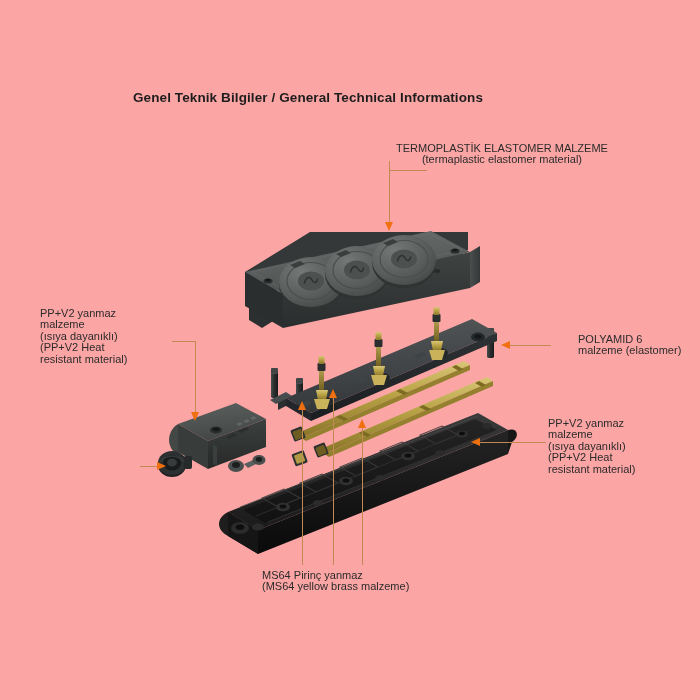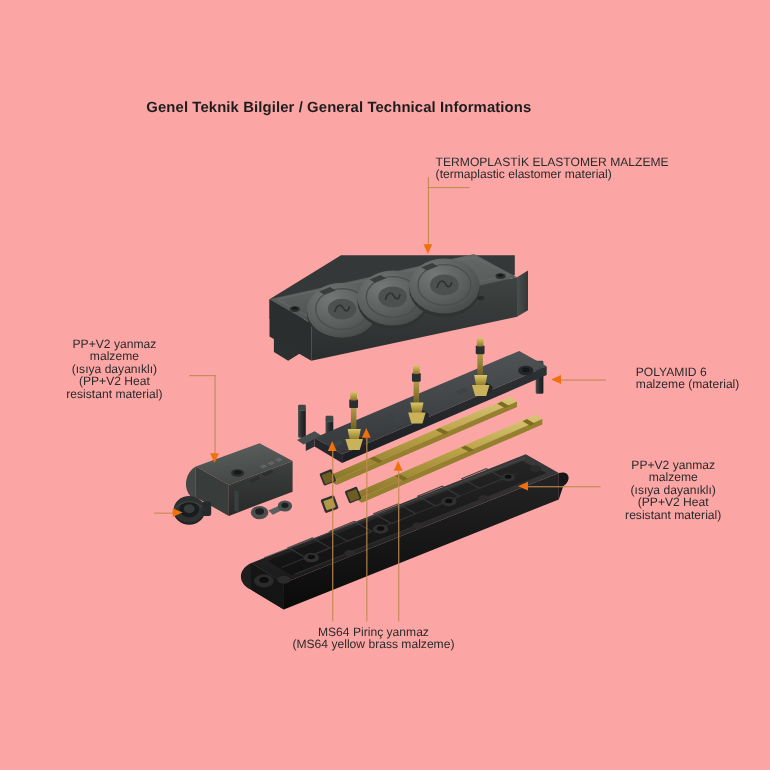--- a/index.html
+++ b/index.html
@@ -32,21 +32,21 @@
 
   
   .label {
     position: absolute;
     color: #2b2b2b;
     font-size: 11px;
     line-height: 11.4px;
     white-space: nowrap;
   }
   .label .l1 { display: block; }
-  .label.center { text-align: center; }
+  .label.center { text-align: left; }
   .label.left { text-align: left; }
 
   
   .leader {
     position: absolute;
     background: #c08a52;
   }
   .leader.h { height: 1px; }
   .leader.v { width: 1px; }
 
@@ -401,21 +401,21 @@
       <ellipse cx="240" cy="527.2" rx="4.2" ry="2.6" fill="#0d0d0d"></ellipse>
 
       <path d="M240,507 L478,416" stroke="#4a4a4a" stroke-width="1" fill="none" opacity="0.8"></path>
     </g>
   </svg>
 
   <div id="title">Genel Teknik Bilgiler / General Technical Informations</div>
 
   <div class="label left" style="left:396px; top:143px;">
     <span class="l1">TERMOPLASTİK ELASTOMER MALZEME</span>
-    <span class="l1" style="display:block; ">(termaplastic elastomer material)</span>
+    <span class="l1" style="display:block; text-align:center;">(termaplastic elastomer material)</span>
   </div>
   <div class="leader v" style="left:389px; top:161px; height:10px;"></div>
   <div class="leader h" style="left:389px; top:170px; width:38px;"></div>
   <div class="leader v" style="left:389px; top:170px; height:55px;"></div>
   <div class="arrow down" style="left:385px; top:222px;"></div>
 
   <div class="label center" style="left:40px; top:308px; width:128px;">
     <span class="l1">PP+V2 yanmaz</span>
     <span class="l1">malzeme</span>
     <span class="l1">(ısıya dayanıklı)</span>
@@ -424,21 +424,21 @@
   </div>
   <div class="leader h" style="left:172px; top:341px; width:24px;"></div>
   <div class="leader v" style="left:195px; top:341px; height:74px;"></div>
   <div class="arrow down" style="left:191px; top:412px;"></div>
 
   <div class="leader h" style="left:140px; top:466px; width:18px;"></div>
   <div class="arrow right" style="left:157px; top:462px;"></div>
 
   <div class="label left" style="left:578px; top:334px;">
     <span class="l1">POLYAMID 6</span>
-    <span class="l1">malzeme (material)</span>
+    <span class="l1">malzeme (elastomer)</span>
   </div>
   <div class="leader h" style="left:509px; top:345px; width:42px;"></div>
   <div class="arrow left" style="left:501px; top:341px;"></div>
 
   <div class="label center" style="left:548px; top:418px; width:128px;">
     <span class="l1">PP+V2 yanmaz</span>
     <span class="l1">malzeme</span>
     <span class="l1">(ısıya dayanıklı)</span>
     <span class="l1">(PP+V2 Heat</span>
     <span class="l1">resistant material)</span>

